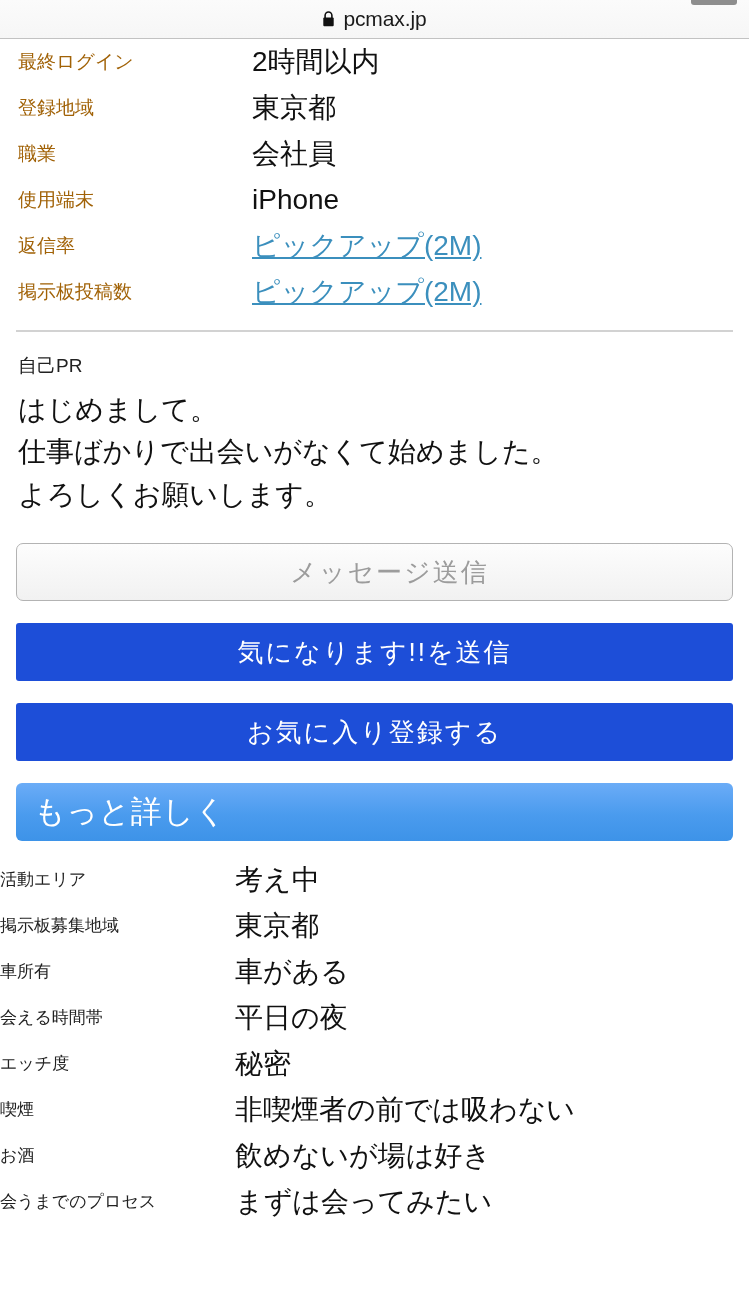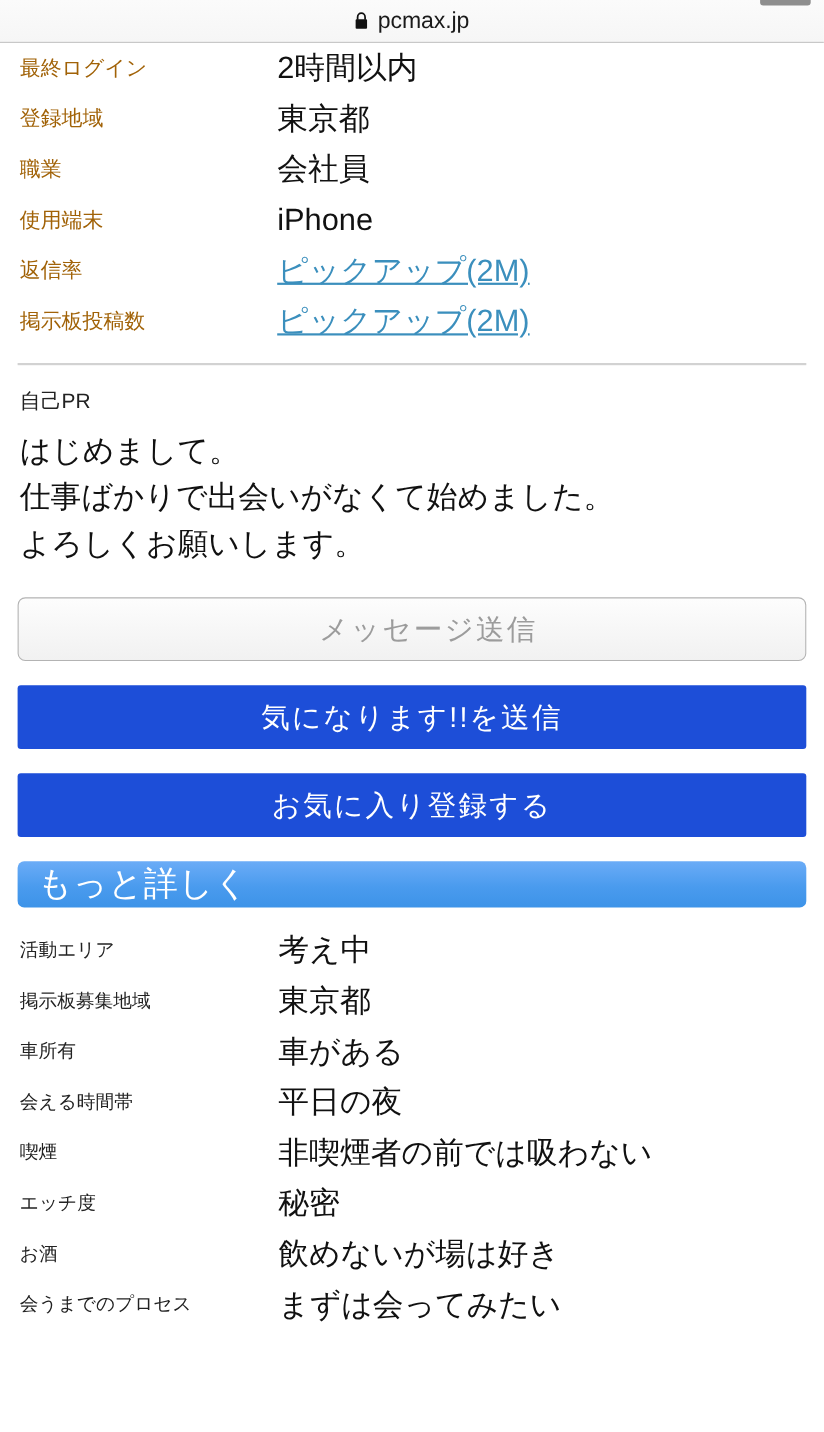--- a/index.html
+++ b/index.html
@@ -139,21 +139,21 @@
   }
   .btn-grey {
     background: #1d4ed8;
     color: #ffffff;
     border-radius: 3px;
   }
 
   
   .section-header {
     margin: 21px 0 0 0;
-    height: 42px;
+    height: 58px;
     border-radius: 6px;
     background: linear-gradient(to bottom, #6bacf7 0%, #4a9bee 55%, #3d93e8 100%);
     display: flex;
     align-items: center;
     color: #ffffff;
     font-size: 31px;
     padding-left: 18px;
     box-sizing: border-box;
     letter-spacing: 0.5px;
   }
@@ -165,21 +165,20 @@
     table-layout: fixed;
     margin-top: 16px;
   }
   .detail-table td {
     padding: 0;
     vertical-align: middle;
   }
   .detail-table tr { height: 46px; }
   .detail-table .c-label {
     width: 235px;
-    padding-left: 18px;
     font-size: 17px;
     color: #222222;
     white-space: nowrap;
   }
   .detail-table .c-value {
     font-size: 28px;
     color: #111111;
     white-space: nowrap;
   }
 </style>
@@ -265,28 +264,28 @@
       </tr>
       <tr>
         <td class="c-label">車所有</td>
         <td class="c-value">車がある</td>
       </tr>
       <tr>
         <td class="c-label">会える時間帯</td>
         <td class="c-value">平日の夜</td>
       </tr>
       <tr>
+        <td class="c-label">エッチ度</td>
+        <td class="c-value">秘密</td>
+      </tr>
+      <tr>
         <td class="c-label">喫煙</td>
         <td class="c-value">非喫煙者の前では吸わない</td>
       </tr>
       <tr>
-        <td class="c-label">エッチ度</td>
-        <td class="c-value">秘密</td>
-      </tr>
-      <tr>
         <td class="c-label">お酒</td>
         <td class="c-value">飲めないが場は好き</td>
       </tr>
       <tr>
         <td class="c-label">会うまでのプロセス</td>
         <td class="c-value">まずは会ってみたい</td>
       </tr>
     </tbody>
   </table>
 

